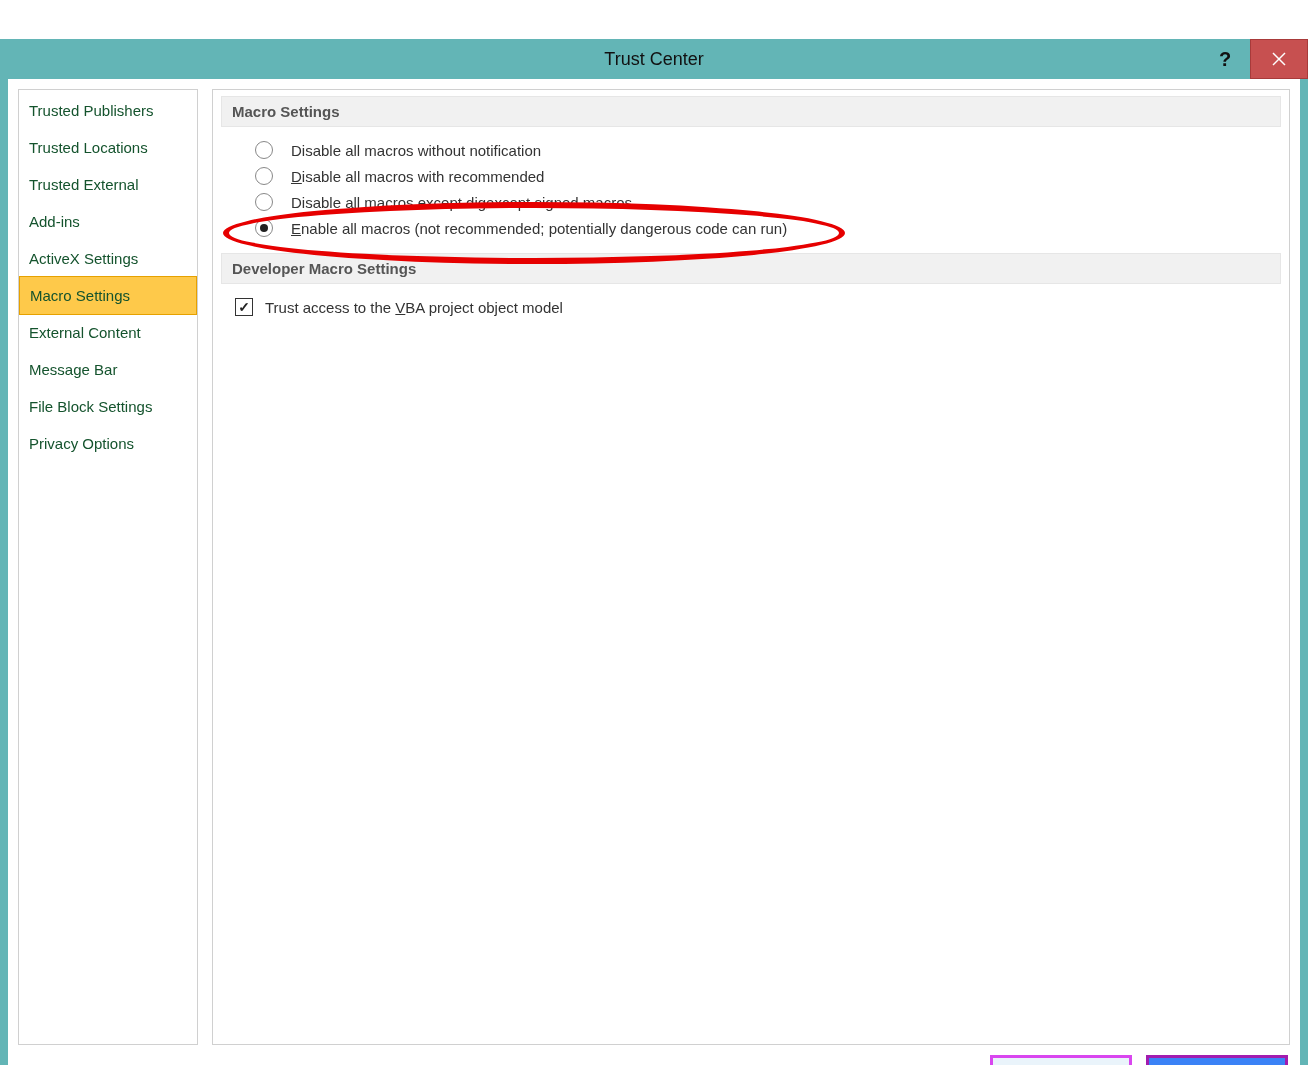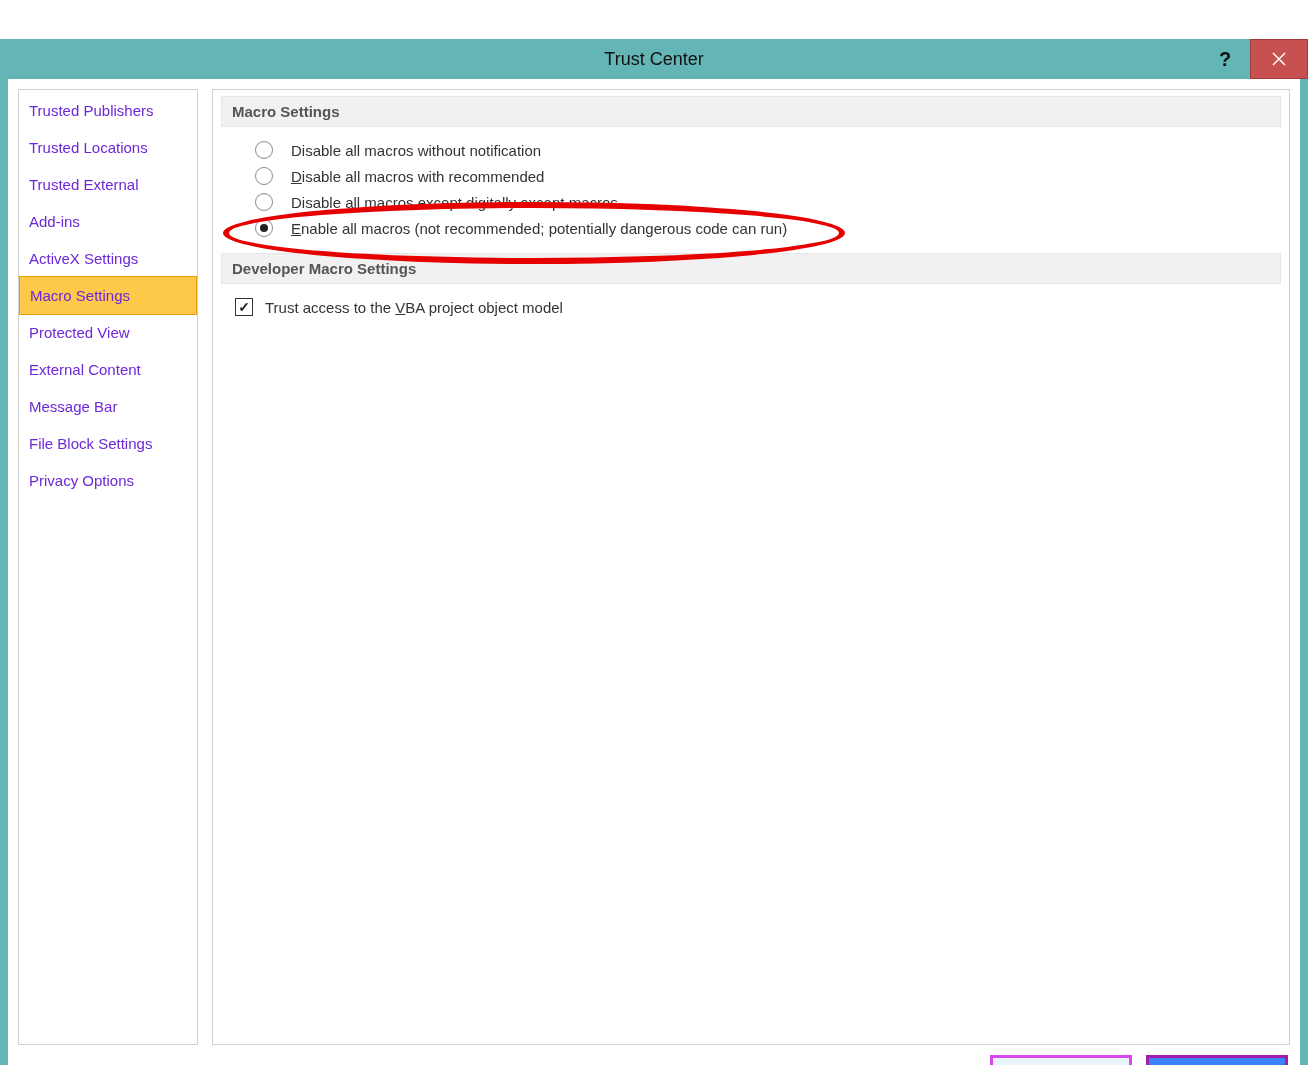--- a/index.html
+++ b/index.html
@@ -87,21 +87,21 @@
   .sidebar {
     width: 180px;
     border: 1px solid #d0d0d0;
     background: #fff;
     padding: 2px 0;
     box-sizing: border-box;
   }
   .sidebar-item {
     padding: 10px 10px;
     cursor: pointer;
-    color: #6d28d9;
+    color: #14532d;
     font-size: 15px;
   }
   .sidebar-item.selected {
     background: #fec94a;
     border: 1px solid #e6a100;
     margin: -1px 0;
   }
   .content {
     flex: 1;
     border: 1px solid #d0d0d0;
@@ -232,42 +232,41 @@
 
     <div class="body-area">
 
       <div class="sidebar">
         <div class="sidebar-item"><span>Trusted Publishers</span></div>
         <div class="sidebar-item"><span>Trusted Locations</span></div>
         <div class="sidebar-item"><span>Trusted External</span></div>
         <div class="sidebar-item"><span>Add-ins</span></div>
         <div class="sidebar-item"><span>ActiveX Settings</span></div>
         <div class="sidebar-item selected"><span>Macro Settings</span></div>
-        <div class="sidebar-item"><span>Protected View</span></div>
         <div class="sidebar-item"><span>External Content</span></div>
         <div class="sidebar-item"><span>Message Bar</span></div>
         <div class="sidebar-item"><span>File Block Settings</span></div>
         <div class="sidebar-item"><span>Privacy Options</span></div>
       </div>
 
       <div class="content">
 
         <div class="section-header">Macro Settings</div>
 
         <div class="option-row">
           <span class="radio"></span>
           <span class="option-label"><span></span><span class="mn"></span><span>Disable all macros without notification</span></span>
         </div>
         <div class="option-row">
           <span class="radio"></span>
           <span class="option-label"><span></span><span class="mn">D</span><span>isable all macros with recommended</span></span>
         </div>
         <div class="option-row">
           <span class="radio"></span>
-          <span class="option-label"><span>Disable all macros except di</span><span class="mn">g</span><span>itally except macros</span></span>
+          <span class="option-label"><span>Disable all macros except di</span><span class="mn">g</span><span>except signed macros</span></span>
         </div>
         <div class="option-row">
           <span class="radio selected"></span>
           <span class="option-label"><span></span><span class="mn">E</span><span>nable all macros (not recommended; potentially dangerous code can run)</span></span>
         </div>
 
         <div class="highlight-ellipse" style="left:10px; top:112px; width:610px; height:50px;"></div>
 
         <div style="height:12px"></div>
         <div class="section-header">Developer Macro Settings</div>

